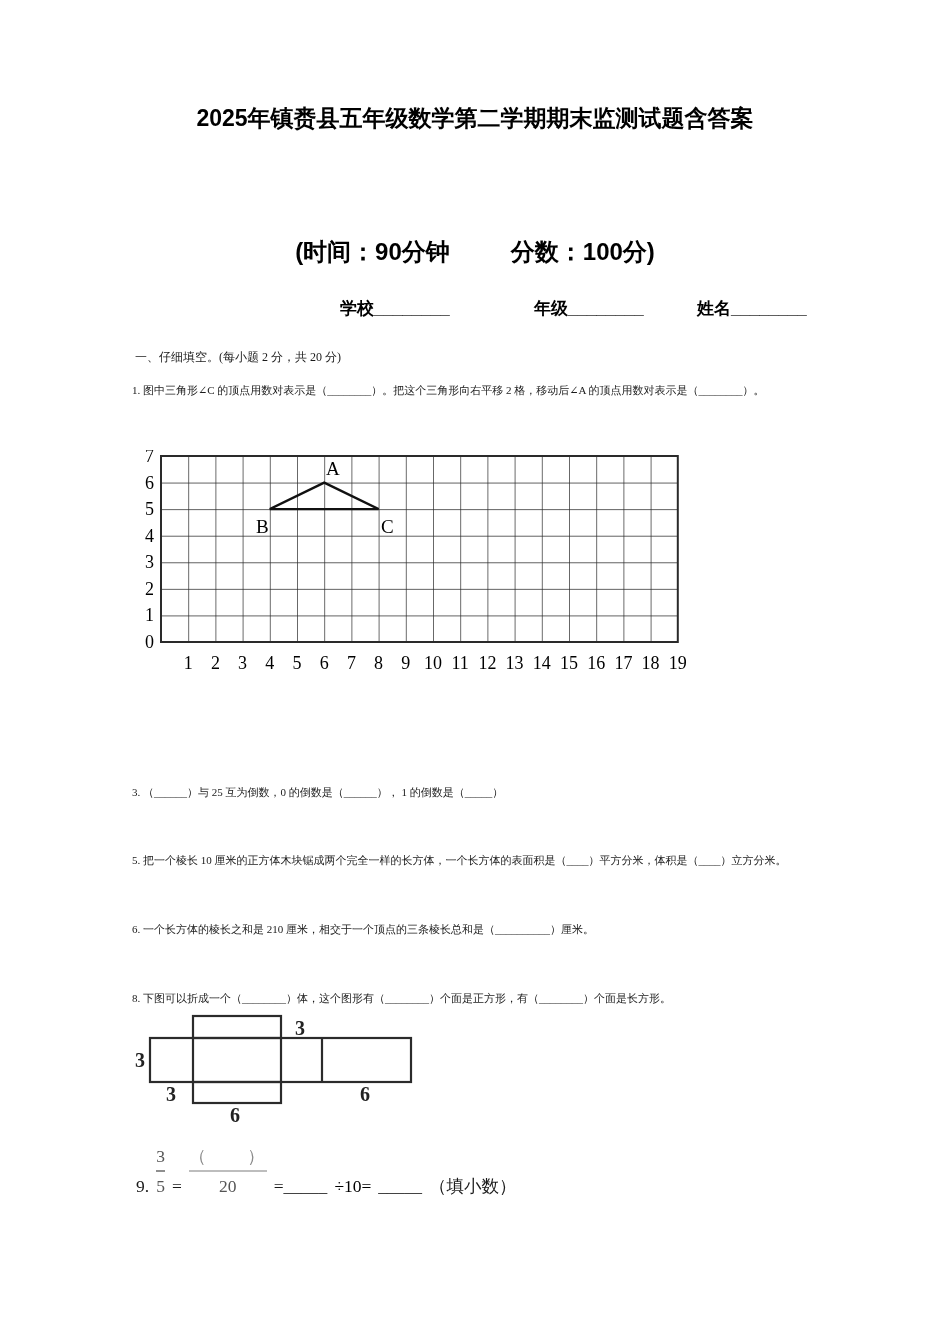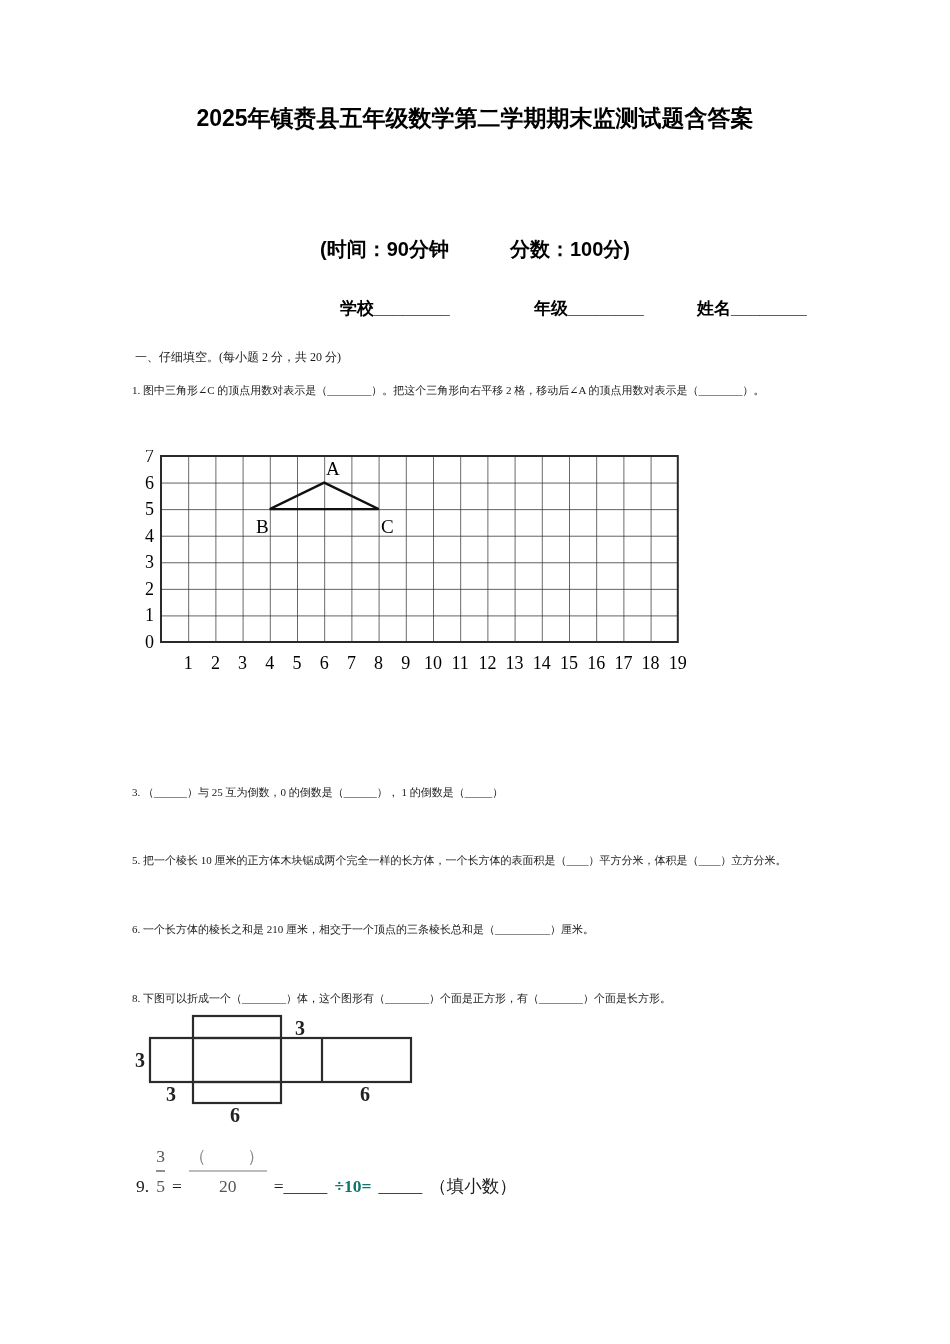--- a/index.html
+++ b/index.html
@@ -6,38 +6,38 @@
   .page{
     position:relative;width:772px;height:1344px;margin:0 auto;background:#ffffff;
     font-family:"Liberation Serif","DejaVu Serif",serif;color:#1a1a1a;overflow:hidden;
   }
   .title{
     position:absolute;top:103px;left:0;width:100%;margin:0;text-align:center;
     font-family:"Liberation Sans","DejaVu Sans",sans-serif;font-weight:700;font-size:23px;color:#000;
   }
   .meta{
     position:absolute;top:236px;left:0;width:100%;display:flex;justify-content:center;gap:61px;
-    font-family:"Liberation Sans","DejaVu Sans",sans-serif;font-weight:700;font-size:20px;color:#000;
+    font-family:"Liberation Sans","DejaVu Sans",sans-serif;font-weight:700;font-size:24px;color:#000;
   }
   .sinfo{
     position:absolute;top:297px;left:0;width:100%;height:26px;
     font-family:"Liberation Sans","DejaVu Sans",sans-serif;font-weight:700;font-size:17px;color:#000;
   }
   .sinfo .school{position:absolute;left:251px;text-align:center;}
   .sinfo .grade{position:absolute;left:445px;}
   .sinfo .sname{position:absolute;left:600px;margin-left:8px;}
   .heading{position:absolute;left:46px;top:349px;font-size:12px;}
   .q{position:absolute;left:43px;width:874px;margin:0;font-size:11px;line-height:38px;}
   .fig{position:absolute;}
   .q9row{position:absolute;left:47px;top:1144px;display:flex;align-items:flex-end;gap:7px;font-size:17.5px;line-height:26px;}
   .frac{display:inline-flex;flex-direction:column;align-items:center;line-height:25px;color:#555;}
   .frac .bar{align-self:stretch;border-top:2px solid #8f8f8f;margin:1px 0 2px 0;height:0;}
   .frac.f2 .bar{border-top-color:#bdbdbd;}
   .frac.f2 .fnum{color:#8a8a8a;letter-spacing:2px;}
-  .q9row .boldseg{font-weight:700;color:#0f766e;}
+  .q9row .boldseg{font-weight:400;color:#000000;}
   svg text{font-family:"Liberation Serif","DejaVu Serif",serif;}
 </style>
 </head>
 <body>
 
 <div class="page">
 
   <h1 class="title">2025年镇赉县五年级数学第二学期期末监测试题含答案</h1>
 
   <div class="meta">

